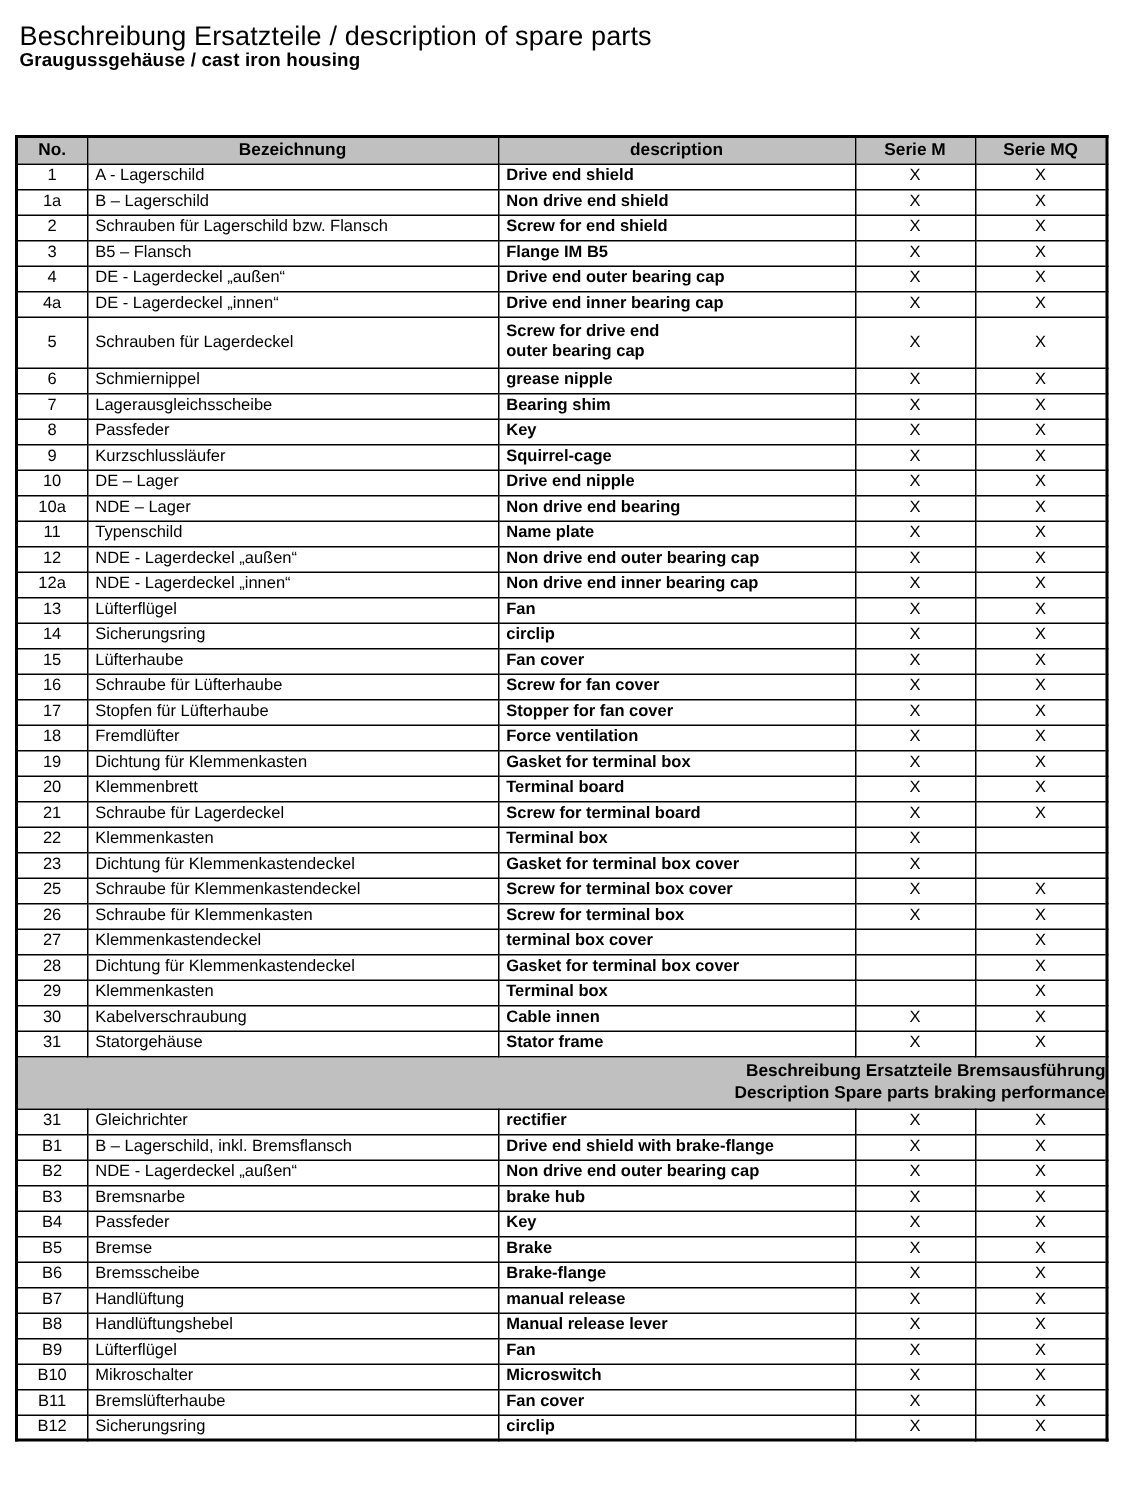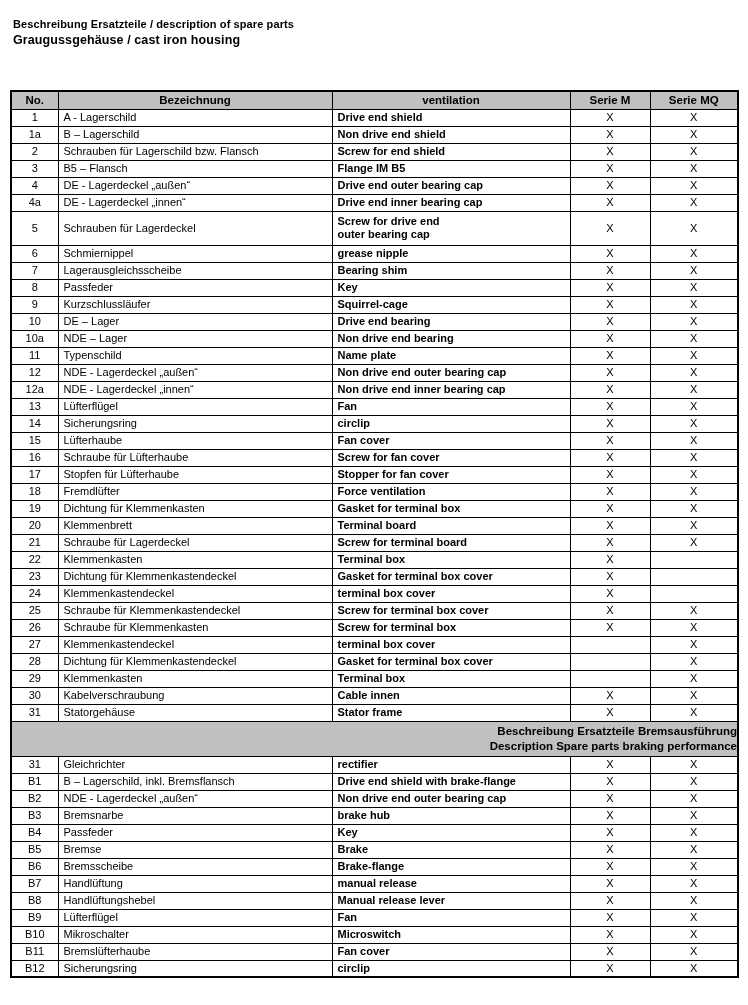--- a/index.html
+++ b/index.html
@@ -9,21 +9,21 @@
   }
   *{box-sizing:border-box;margin:0;padding:0;}
   html,body{background:#ffffff;}
   body{
     width:748px;height:1005px;position:relative;
     font-family:"Liberation Sans","DejaVu Sans",sans-serif;
     color:var(--text);
   }
   .title-block{position:absolute;left:13px;top:16px;}
   .title-block h1{
-    font-size:11px;font-weight:bold;line-height:16px;letter-spacing:0.1px;
+    font-size:18px;font-weight:normal;line-height:16px;letter-spacing:0.1px;
   }
   .title-block h2{
     font-size:12.5px;font-weight:bold;line-height:16px;letter-spacing:0.1px;
   }
   table.parts{
     position:absolute;left:10px;top:90px;width:727px;
     border-collapse:collapse;table-layout:fixed;
     border:2px solid var(--border);
   }
   col.c-no{width:47px;}
@@ -65,21 +65,21 @@
     <col class="c-no">
       <col class="c-bez">
       <col class="c-desc">
       <col class="c-m">
       <col class="c-mq">
   </colgroup>
   <thead>
     <tr>
       <th>No.</th>
       <th>Bezeichnung</th>
-      <th>ventilation</th>
+      <th>description</th>
       <th>Serie M</th>
       <th>Serie MQ</th>
     </tr>
   </thead>
   <tbody id="table-body">
       <tr>
         <td class="c-no">1</td>
         <td class="c-bez">A - Lagerschild</td>
         <td class="c-desc">Drive end shield</td>
         <td class="c-m">X</td>
@@ -152,21 +152,21 @@
       <tr>
         <td class="c-no">9</td>
         <td class="c-bez">Kurzschlussläufer</td>
         <td class="c-desc">Squirrel-cage</td>
         <td class="c-m">X</td>
         <td class="c-mq">X</td>
       </tr>
       <tr>
         <td class="c-no">10</td>
         <td class="c-bez">DE – Lager</td>
-        <td class="c-desc">Drive end bearing</td>
+        <td class="c-desc">Drive end nipple</td>
         <td class="c-m">X</td>
         <td class="c-mq">X</td>
       </tr>
       <tr>
         <td class="c-no">10a</td>
         <td class="c-bez">NDE – Lager</td>
         <td class="c-desc">Non drive end bearing</td>
         <td class="c-m">X</td>
         <td class="c-mq">X</td>
       </tr>
@@ -258,27 +258,20 @@
         <td class="c-no">22</td>
         <td class="c-bez">Klemmenkasten</td>
         <td class="c-desc">Terminal box</td>
         <td class="c-m">X</td>
         <td class="c-mq"></td>
       </tr>
       <tr>
         <td class="c-no">23</td>
         <td class="c-bez">Dichtung für Klemmenkastendeckel</td>
         <td class="c-desc">Gasket for terminal box cover</td>
-        <td class="c-m">X</td>
-        <td class="c-mq"></td>
-      </tr>
-      <tr>
-        <td class="c-no">24</td>
-        <td class="c-bez">Klemmenkastendeckel</td>
-        <td class="c-desc">terminal box cover</td>
         <td class="c-m">X</td>
         <td class="c-mq"></td>
       </tr>
       <tr>
         <td class="c-no">25</td>
         <td class="c-bez">Schraube für Klemmenkastendeckel</td>
         <td class="c-desc">Screw for terminal box cover</td>
         <td class="c-m">X</td>
         <td class="c-mq">X</td>
       </tr>

